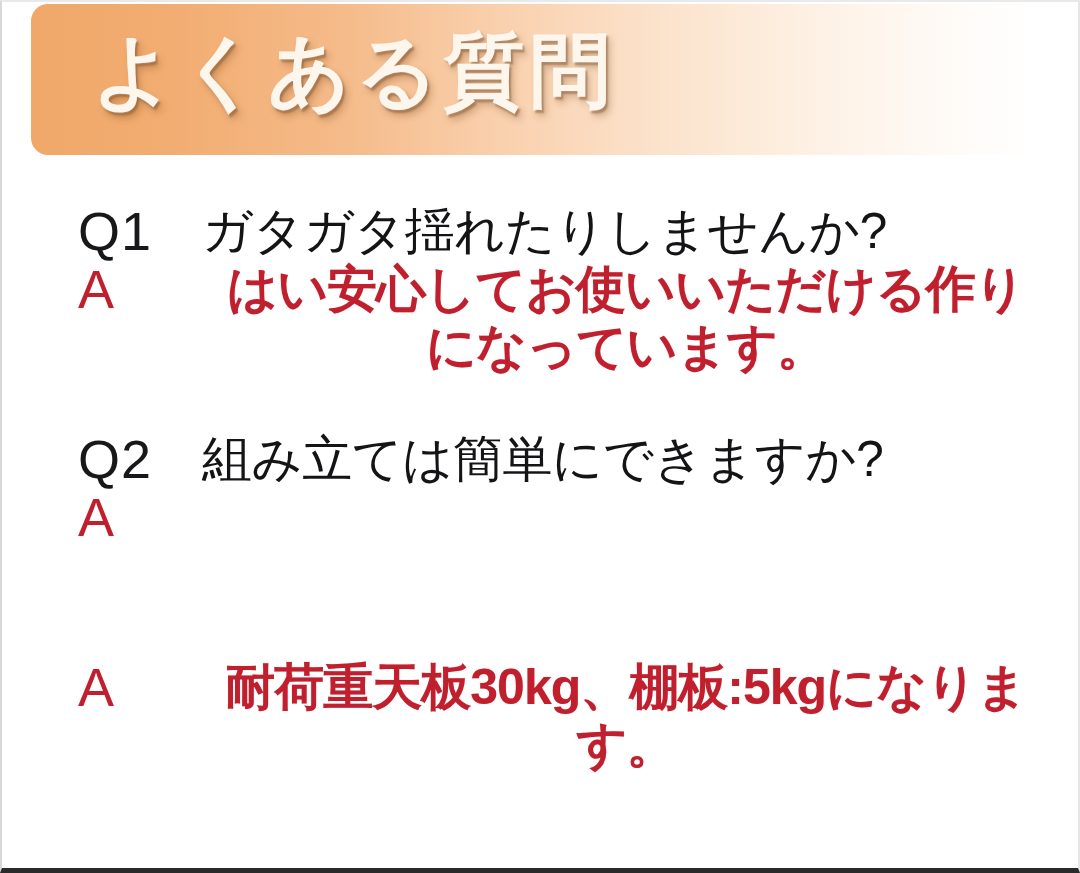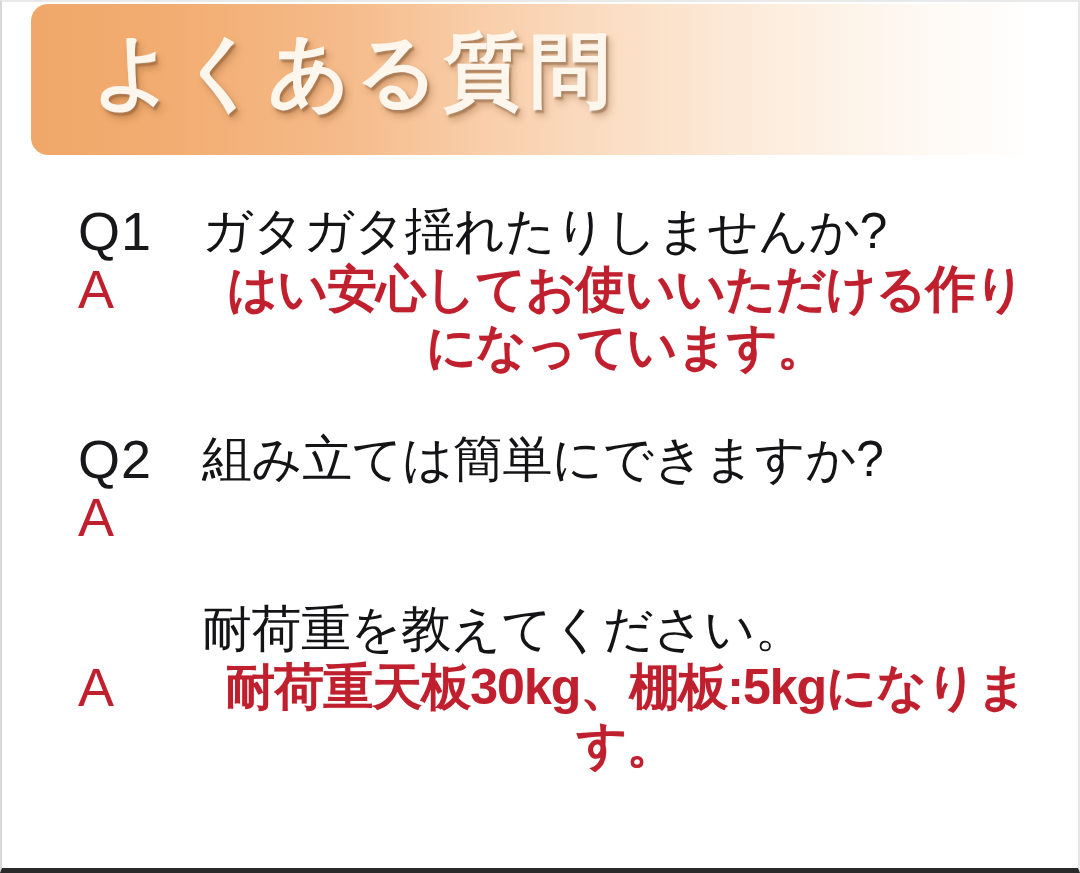--- a/index.html
+++ b/index.html
@@ -148,21 +148,20 @@
         <span class="tag tag-q">Q2</span>
         <span class="text q-text">組み立ては簡単にできますか?</span>
       </div>
       <div class="qa-row">
         <span class="tag tag-a">A</span>
       </div>
     </div>
 
     <div class="faq-item">
       <div class="qa-row">
-        <span class="text q-text">耐荷重を教えてください。</span>
       </div>
       <div class="qa-row">
         <span class="tag tag-a">A</span>
         <span class="text a-text">耐荷重天板30kg、棚板:5kgになります。</span>
       </div>
     </div>
 
   </div>
 </div>
 

